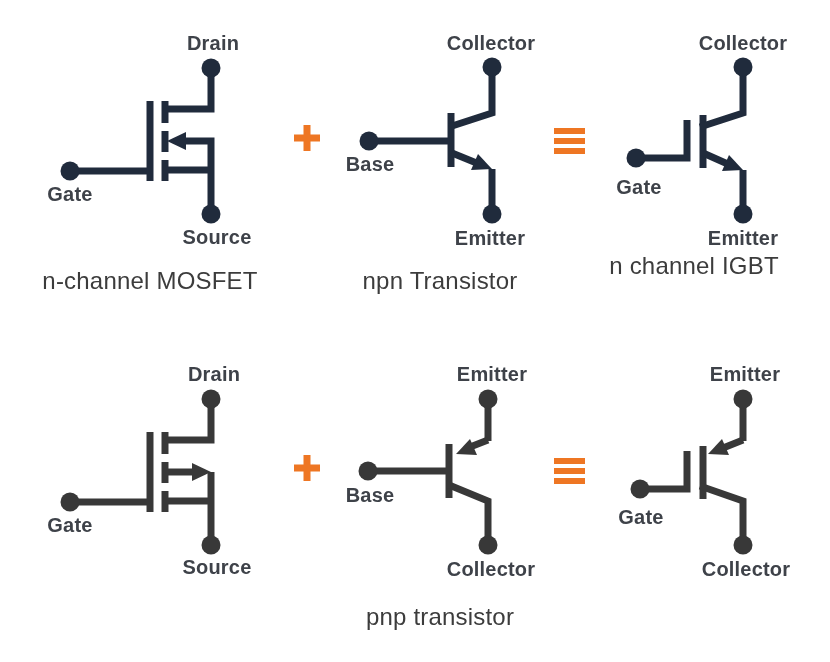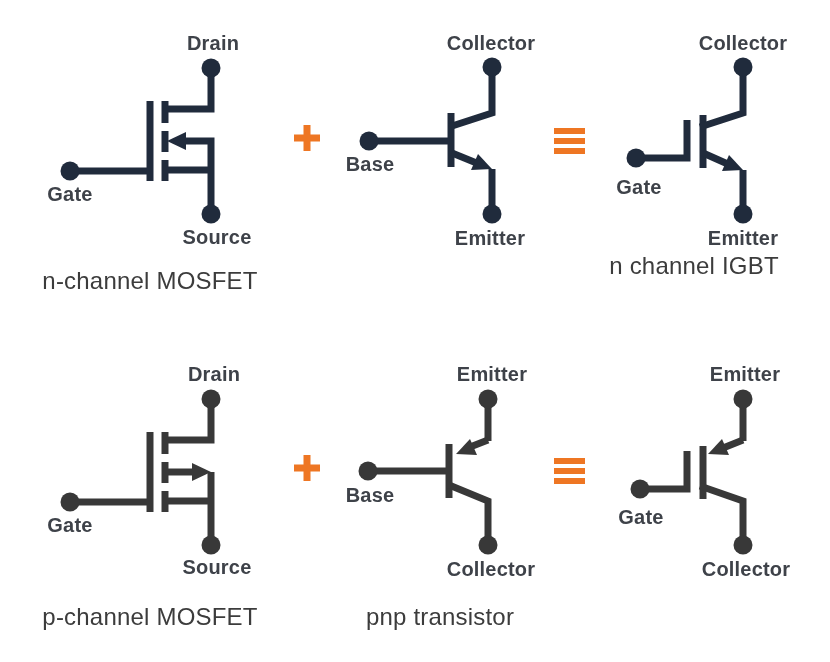--- a/index.html
+++ b/index.html
@@ -137,30 +137,30 @@
 
   <div class="lbl" style="left:491px; top:32px">Collector</div>
   <div class="lbl" style="left:370px; top:153px">Base</div>
   <div class="lbl" style="left:490px; top:227px">Emitter</div>
 
   <div class="lbl" style="left:743px; top:32px">Collector</div>
   <div class="lbl" style="left:639px; top:176px">Gate</div>
   <div class="lbl" style="left:743px; top:227px">Emitter</div>
 
   <div class="ttl" style="left:150px; top:267px">n-channel MOSFET</div>
+  <div class="ttl" style="left:440px; top:267px">npn Transistor</div>
   <div class="ttl" style="left:694px; top:252px">n channel IGBT</div>
 
   <div class="lbl" style="left:214px; top:363px">Drain</div>
   <div class="lbl" style="left:70px;  top:514px">Gate</div>
   <div class="lbl" style="left:217px; top:556px">Source</div>
 
   <div class="lbl" style="left:492px; top:363px">Emitter</div>
   <div class="lbl" style="left:370px; top:484px">Base</div>
   <div class="lbl" style="left:491px; top:558px">Collector</div>
 
   <div class="lbl" style="left:745px; top:363px">Emitter</div>
   <div class="lbl" style="left:641px; top:506px">Gate</div>
   <div class="lbl" style="left:746px; top:558px">Collector</div>
 
-  <div class="ttl" style="left:150px; top:603px">p-channel MOSFET</div>
   <div class="ttl" style="left:440px; top:603px">pnp transistor</div>
 
 </div>
 
 </body></html>

